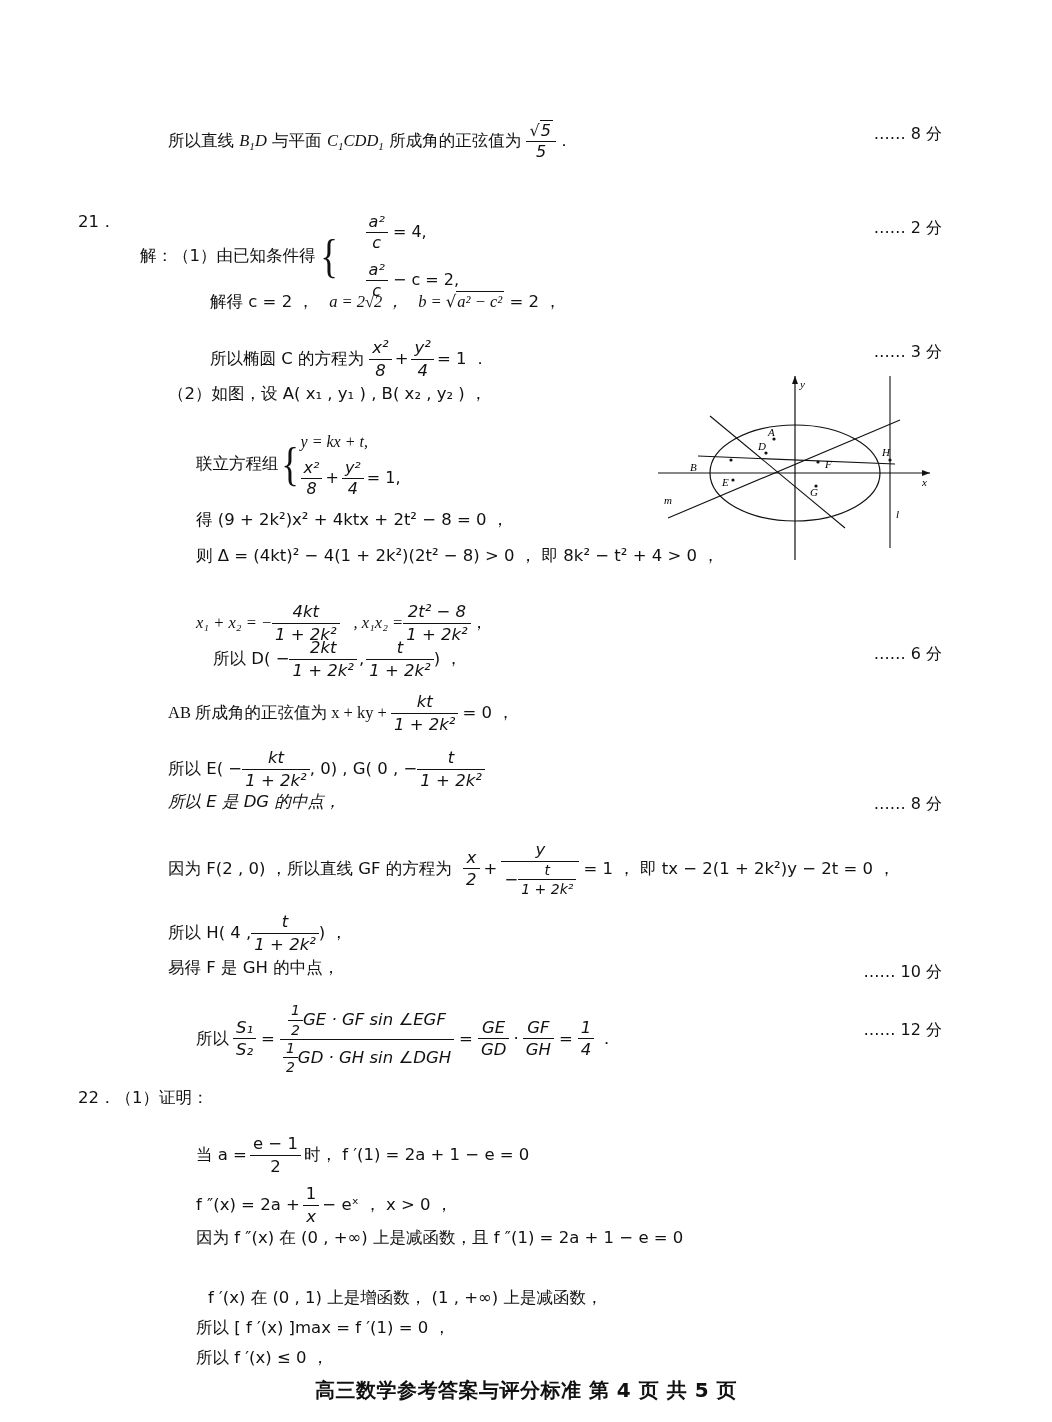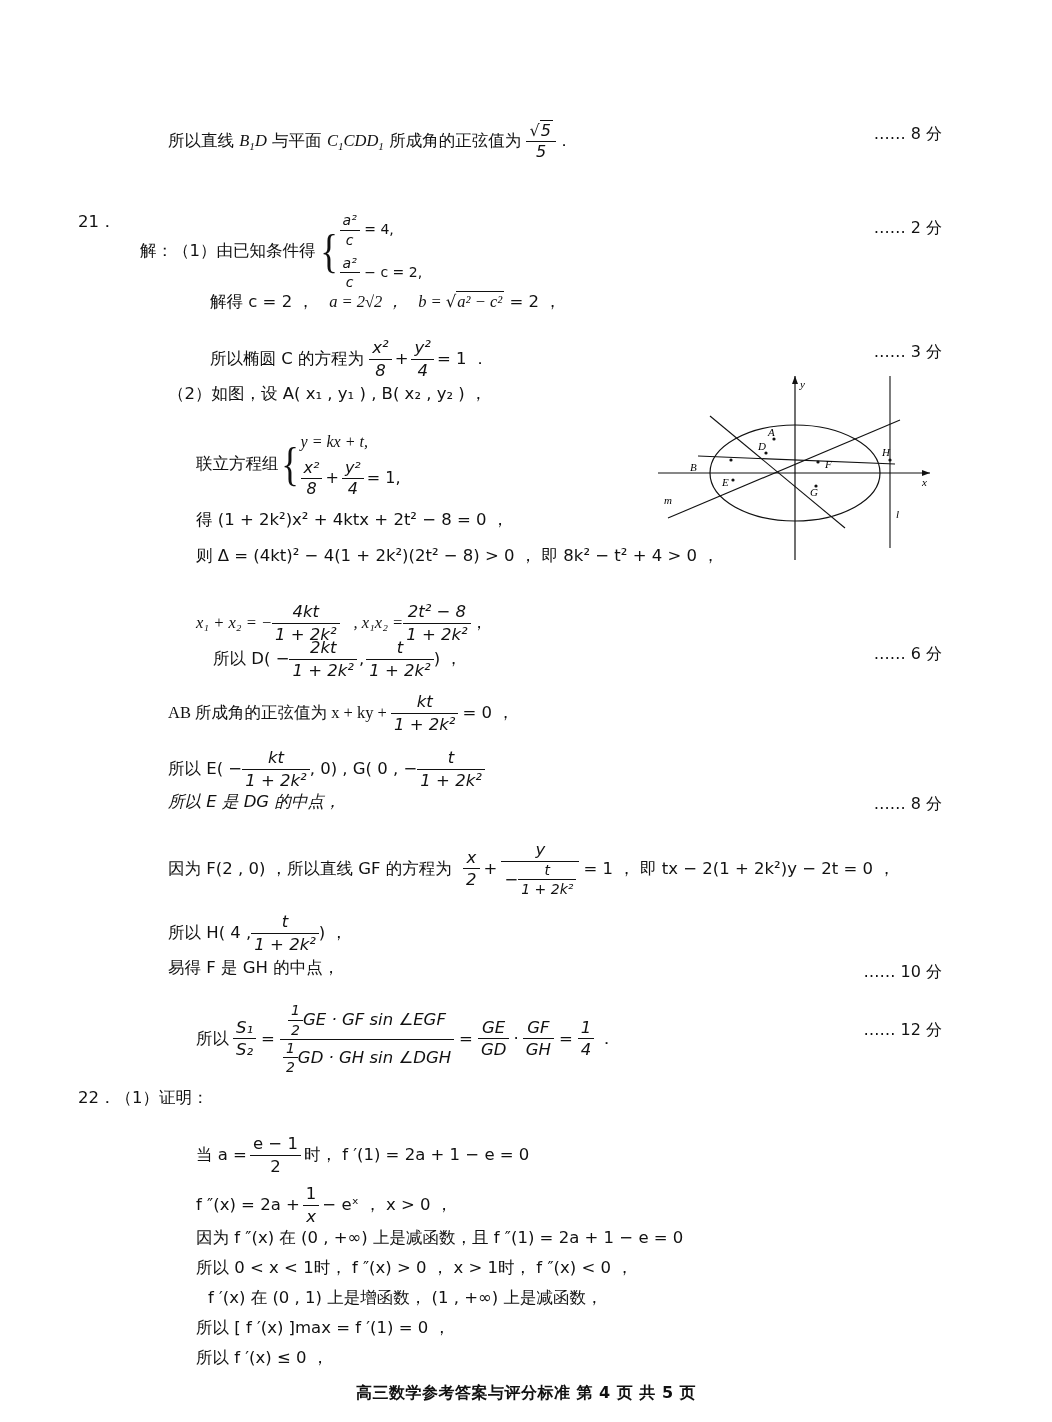--- a/index.html
+++ b/index.html
@@ -47,21 +47,21 @@
     transform:scaleX(0.8);
   }
   .stack{display:inline-block;vertical-align:middle;text-align:left;}
   .stack > div{line-height:1.5;}
   sub{font-size:0.68em;}
   .footer{
     position:absolute;
     left:0;right:0;bottom:18px;
     text-align:center;
     font-family:"DejaVu Sans", sans-serif;
-    font-size:16px;
+    font-size:20px;
     font-weight:bold;
     letter-spacing:0.5px;
   }
   .figure{
     position:absolute;
     left:650px;
     top:368px;
     width:290px;
     height:200px;
   }
@@ -71,21 +71,21 @@
 
 <div class="page">
 
   <div class="line cn" style="left:168px; top:120px;">
     <span>所以直线 </span><span class="mathit">B<sub>1</sub>D</span><span> 与平面 </span><span class="mathit">C<sub>1</sub>CDD<sub>1</sub></span><span> 所成角的正弦值为 </span><span class="frac" style="font-size:16px;"><span class="num"><span class="sqrt"><span class="rad">√</span><span class="body" style="display:inline-block;">5</span></span></span><span class="den">5</span></span><span style="font-style:normal;">．</span>
   </div>
   <div class="score" style="top:124px;">…… 8 分</div>
 
   <div class="line cn" style="left:78px; top:212px;">21．</div>
   <div class="line cn" style="left:140px; top:212px;">
-    <span>解：（1）由已知条件得</span><span class="brace" style="margin-left:2px;">{</span><span class="stack" style="font-size:14px;">
+    <span>解：（1）由已知条件得</span><span class="brace" style="margin-left:2px;">{</span><span class="stack" style="font-size:16px;margin-left:26px;">
       <div><span class="frac"><span class="num">a²</span><span class="den">c</span></span> <span style="font-style:normal;">= 4,</span></div>
       <div style="margin-top:6px;"><span class="frac"><span class="num">a²</span><span class="den">c</span></span> <span style="font-style:normal;">− c = 2,</span></div>
     </span>
   </div>
   <div class="score" style="top:218px;">…… 2 分</div>
 
   <div class="line cn" style="left:210px; top:292px;">
     <span>解得 c = 2 ，</span>
     <span class="mathit" style="margin-left:10px;">a = 2√2 ，</span>
     <span style="margin-left:10px;"><span class="mathit">b = </span><span class="sqrt"><span class="rad">√</span><span class="body mathit">a² − c²</span></span><span> = 2 ，</span></span>
@@ -98,21 +98,21 @@
 
   <div class="line cn" style="left:168px; top:384px;">（2）如图，设 A( x₁ , y₁ ) , B( x₂ , y₂ ) ，</div>
 
   <div class="line cn" style="left:196px; top:430px;">
     <span>联立方程组</span><span class="brace">{</span><span class="stack" style="font-size:16px;">
       <div class="mathit">y = kx + t,</div>
       <div style="margin-top:4px;"><span class="frac"><span class="num">x²</span><span class="den">8</span></span><span style="padding:0 3px;">+</span><span class="frac"><span class="num">y²</span><span class="den">4</span></span><span style="font-style:normal;padding-left:3px;">= 1,</span></div>
     </span>
   </div>
 
-  <div class="line cn" style="left:196px; top:510px;">得 (1 + 2k²)x² + 4ktx + 2t² − 8 = 0 ，</div>
+  <div class="line cn" style="left:196px; top:510px;">得 (9 + 2k²)x² + 4ktx + 2t² − 8 = 0 ，</div>
   <div class="line cn" style="left:196px; top:546px;">则 Δ = (4kt)² − 4(1 + 2k²)(2t² − 8) &gt; 0 ， 即 8k² − t² + 4 &gt; 0 ，</div>
 
   <div class="line cn" style="left:196px; top:578px;margin-top:24px;">
     <span class="mathit">x₁ + x₂ = −</span><span class="frac"><span class="num">4kt</span><span class="den">1 + 2k²</span></span><span class="mathit" style="padding-left:14px;">, x₁x₂ =</span><span class="frac"><span class="num">2t² − 8</span><span class="den">1 + 2k²</span></span><span>，</span>
   </div>
 
   <div class="line cn" style="left:196px; top:638px;margin-left:17px;">
     <span>所以 D( −</span><span class="frac"><span class="num">2kt</span><span class="den">1 + 2k²</span></span><span style="padding:0 2px;">,</span><span class="frac"><span class="num">t</span><span class="den">1 + 2k²</span></span><span>) ，</span>
   </div>
   <div class="score" style="top:644px;">…… 6 分</div>
@@ -149,21 +149,20 @@
 
   <div class="line cn" style="left:196px; top:1134px;">
     <span>当 a =</span><span class="frac" style="margin:0 3px;"><span class="num" style="font-style:normal;">e − 1</span><span class="den" style="font-style:normal;">2</span></span><span>时， f ′(1) = 2a + 1 − e = 0</span>
   </div>
 
   <div class="line cn" style="left:196px; top:1184px;">
     <span>f ″(x) = 2a +</span><span class="frac" style="margin:0 3px;"><span class="num" style="font-style:normal;">1</span><span class="den">x</span></span><span>− eˣ ， x &gt; 0 ，</span>
   </div>
 
   <div class="line cn" style="left:196px; top:1228px;">因为 f ″(x) 在 (0 , +∞) 上是减函数，且 f ″(1) = 2a + 1 − e = 0</div>
-  <div class="line cn" style="left:196px; top:1258px;">所以 0 &lt; x &lt; 1时， f ″(x) &gt; 0 ， x &gt; 1时， f ″(x) &lt; 0 ，</div>
   <div class="line cn" style="left:208px; top:1288px;">f ′(x) 在 (0 , 1) 上是增函数， (1 , +∞) 上是减函数，</div>
   <div class="line cn" style="left:196px; top:1318px;">所以 [ f ′(x) ]max = f ′(1) = 0 ，</div>
   <div class="line cn" style="left:196px; top:1348px;">所以 f ′(x) ≤ 0 ，</div>
 
   <div class="figure">
     <svg width="290" height="200" viewBox="0 0 290 200">
 
       <line x1="8" y1="105" x2="280" y2="105" stroke="#111" stroke-width="1.2"></line>
       <polygon points="280,105 272,102 272,108" fill="#111"></polygon>
       <line x1="145" y1="192" x2="145" y2="8" stroke="#111" stroke-width="1.2"></line>

